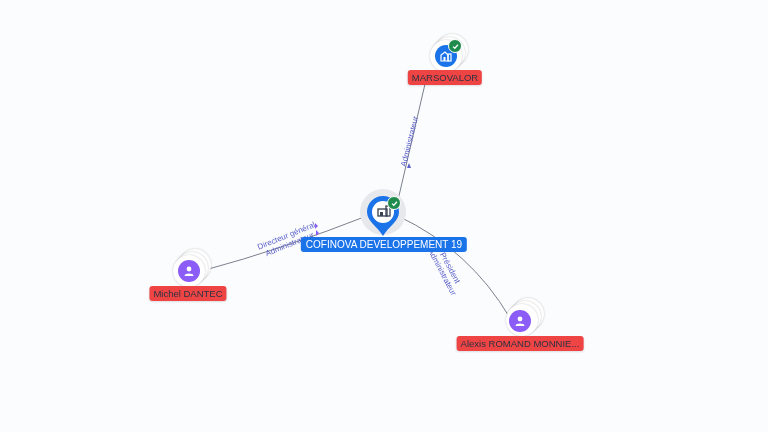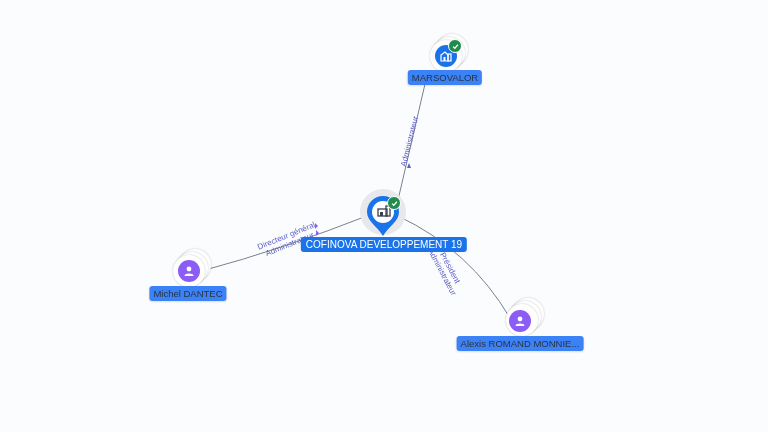--- a/index.html
+++ b/index.html
@@ -8,21 +8,21 @@
       background:#fbfcfe;
       font-family:"Liberation Sans", "DejaVu Sans", sans-serif;
       position:relative;
     }
     #graph { position:absolute; left:0; top:0; width:768px; height:432px; }
     .node { position:absolute; }
     .stack { position:absolute; width:32px; height:32px; border-radius:50%; background:#fff; box-shadow:0 0 2px rgba(0,0,0,0.25); }
     .circle { position:absolute; width:22px; height:22px; border-radius:50%; display:flex; align-items:center; justify-content:center; }
     .label {
       position:absolute; white-space:nowrap; font-size:9.5px; color:#2b3242;
-      background:#3b82f6; padding:2px 4px; border-radius:3px;
+      background:#ef4444; padding:2px 4px; border-radius:3px;
       box-shadow:0 1px 2px rgba(0,0,0,0.12);
       transform:translateX(-50%);
     }
     .label.main {
       background:#1a73e8; color:#fff; font-size:10px; padding:2px 5px; border-radius:3px;
       box-shadow:none;
     }
     .check {
       position:absolute; width:12px; height:12px; border-radius:50%;
       background:#1f8b4c; border:1.5px solid #fff; display:flex; align-items:center; justify-content:center;

